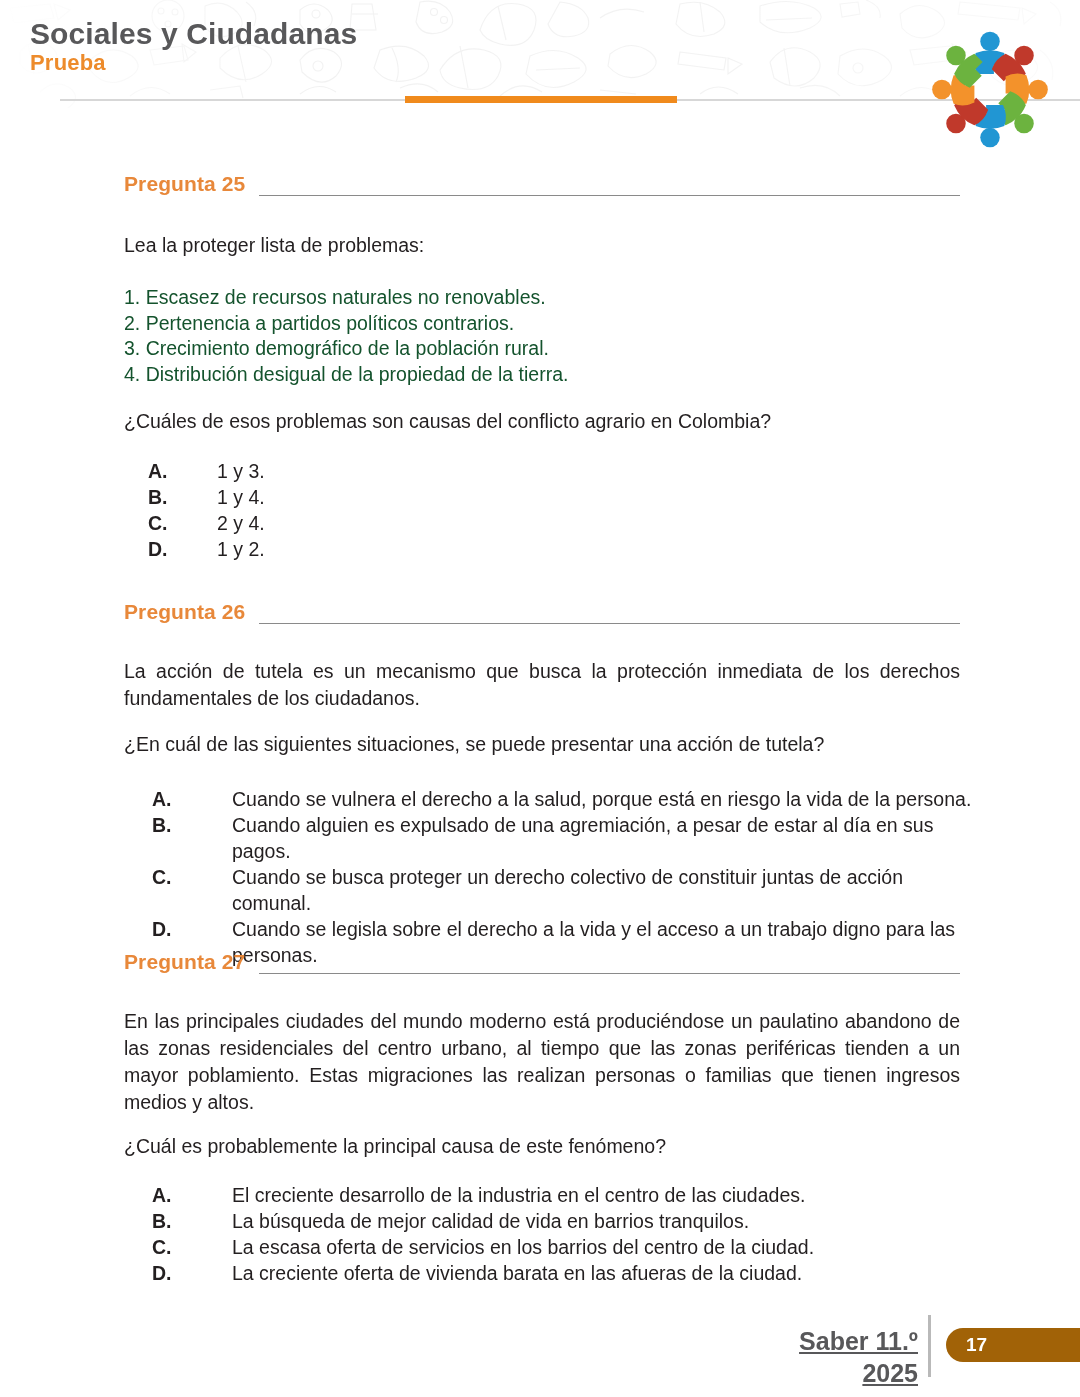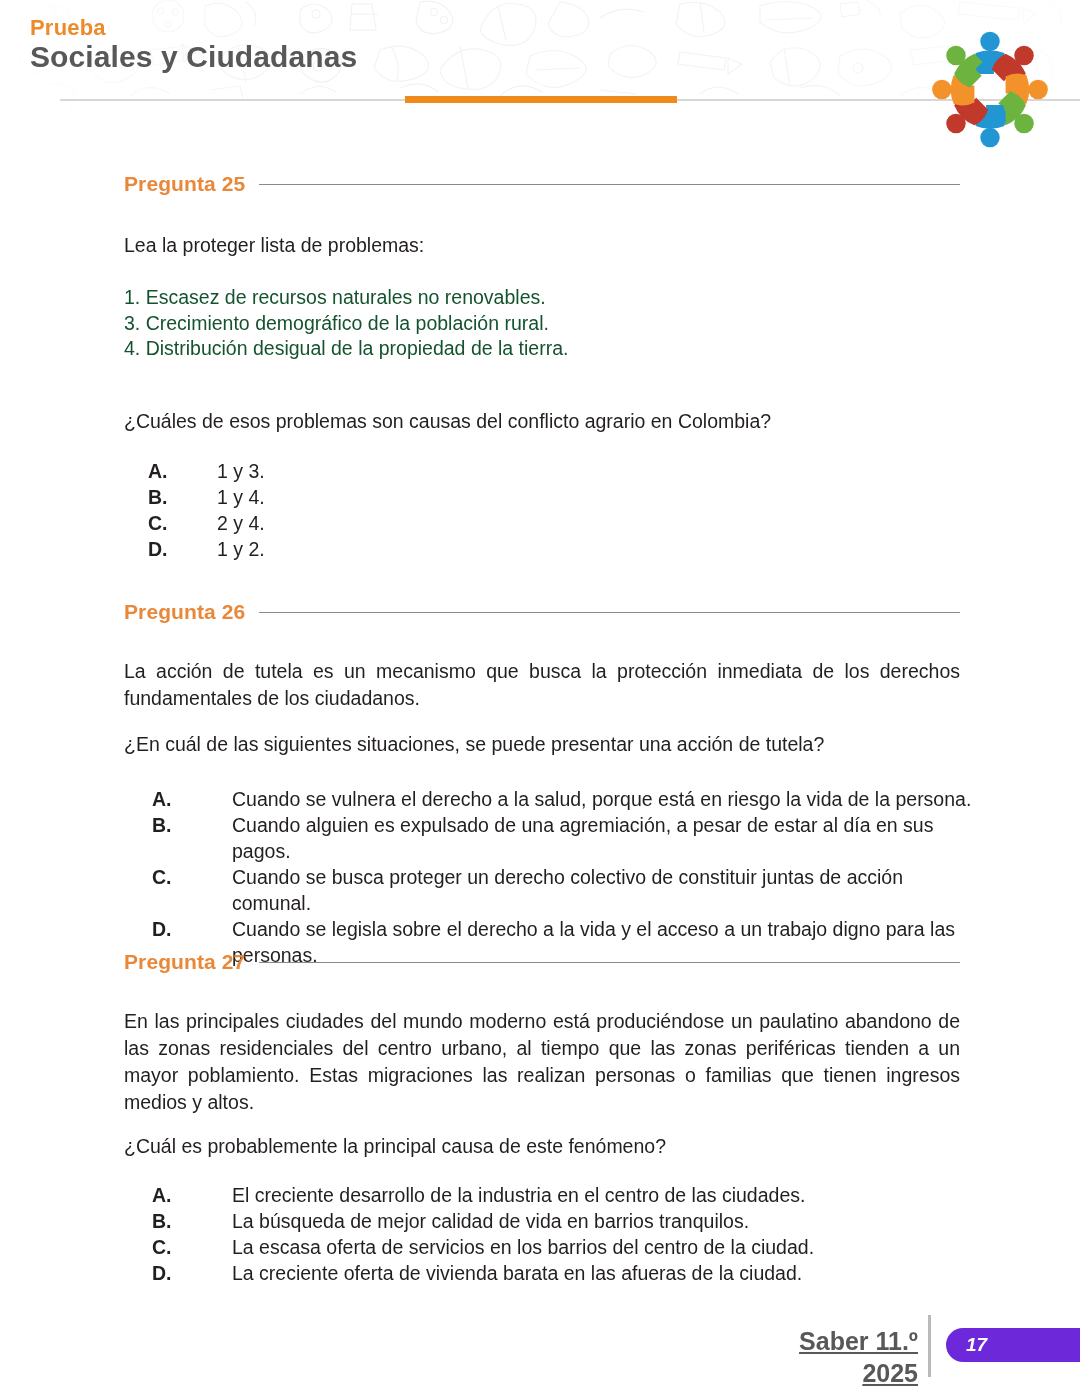--- a/index.html
+++ b/index.html
@@ -85,21 +85,21 @@
   #content {
     position: absolute;
     left: 0; top: 0;
     width: 1080px;
   }
   .q-head {
     position: absolute;
     left: 124px;
     width: 836px;
     display: flex;
-    align-items: center;
+    align-items: flex-end;
     gap: 14px;
   }
   .q-head-label {
     font-size: 21px;
     font-weight: bold;
     color: #E8883A;
     white-space: nowrap;
     letter-spacing: 0.1px;
   }
   .q-head-rule {
@@ -174,23 +174,22 @@
   #footer-divider {
     position: absolute;
     left: 928px; top: 10px;
     width: 3px; height: 62px;
     background: #b9b9b9;
   }
   #footer-pill {
     position: absolute;
     left: 946px; top: 23px;
     width: 134px; height: 34px;
-    background: #6d28d9;
+    background: #a16207;
     border-radius: 17px 0 0 17px;
-    font-style: italic;
   }
   #footer-page {
     position: absolute;
     left: 20px; top: 0;
     height: 34px;
     line-height: 34px;
     font-size: 19px;
     font-weight: bold;
     color: #ffffff;
   }
@@ -269,22 +268,22 @@
       <path d="M600 90 l36 4"></path>
       <path d="M700 94 q18 -14 38 0"></path>
       <path d="M800 88 q24 -8 40 8"></path>
       <path d="M900 96 q20 -16 40 -2"></path>
       <path d="M1010 90 q16 -10 32 2"></path>
     </g>
   </svg>
   <div id="header-fade"></div>
 
   <div id="title-block">
+    <div id="prueba-title">Sociales y Ciudadanas</div>
     <div id="prueba-label">Prueba</div>
-    <div id="prueba-title">Sociales y Ciudadanas</div>
   </div>
 
   <div id="header-rule-gray-left"></div>
   <div id="header-rule-orange"></div>
   <div id="header-rule-gray-right"></div>
 
   <svg id="logo" viewBox="0 0 200 200" aria-hidden="true">
     <g>
 
       <g fill="#2196d3">
@@ -334,20 +333,21 @@
 
   <div class="q-head" style="top:172px;">
     <span class="q-head-label">Pregunta 25</span>
     <span class="q-head-rule"></span>
   </div>
 
   <div class="stem" style="top:232px;">Lea la proteger lista de problemas:</div>
 
   <div class="numlist" style="top:285px;">
     <div>1. Escasez de recursos naturales no renovables.</div>
+    <div>2. Pertenencia a partidos políticos contrarios.</div>
     <div>3. Crecimiento demográfico de la población rural.</div>
     <div>4. Distribución desigual de la propiedad de la tierra.</div>
   </div>
 
   <div class="stem" style="top:408px;">¿Cuáles de esos problemas son causas del conflicto agrario en Colombia?</div>
 
   <div class="options" id="q25-options" style="top:458px;">
     <div class="opt-row">
       <span class="opt-letter">A.</span>
       <span class="opt-text">1 y 3.</span>

